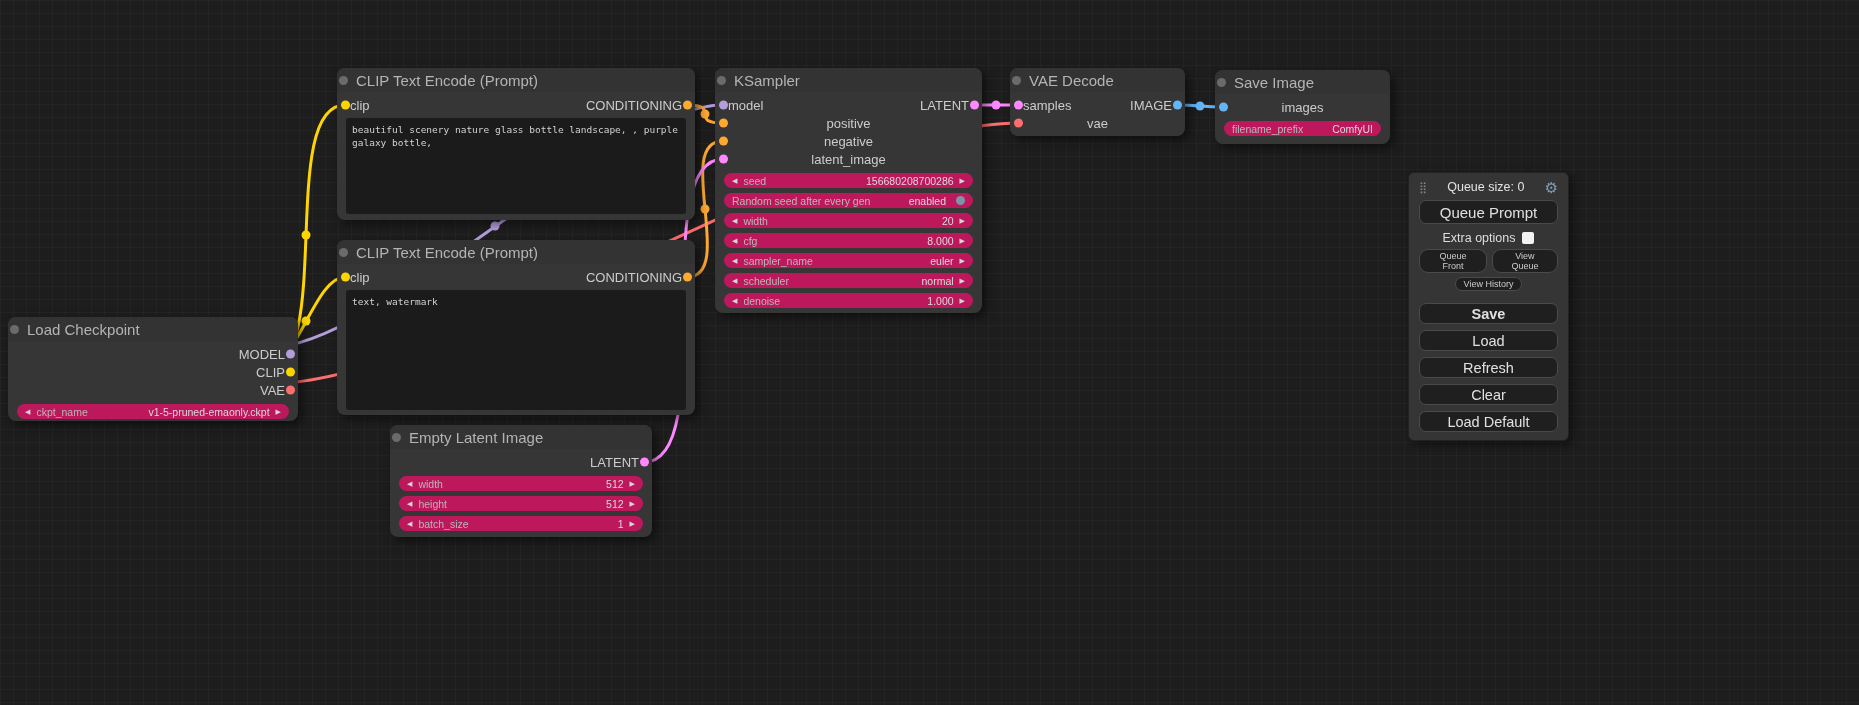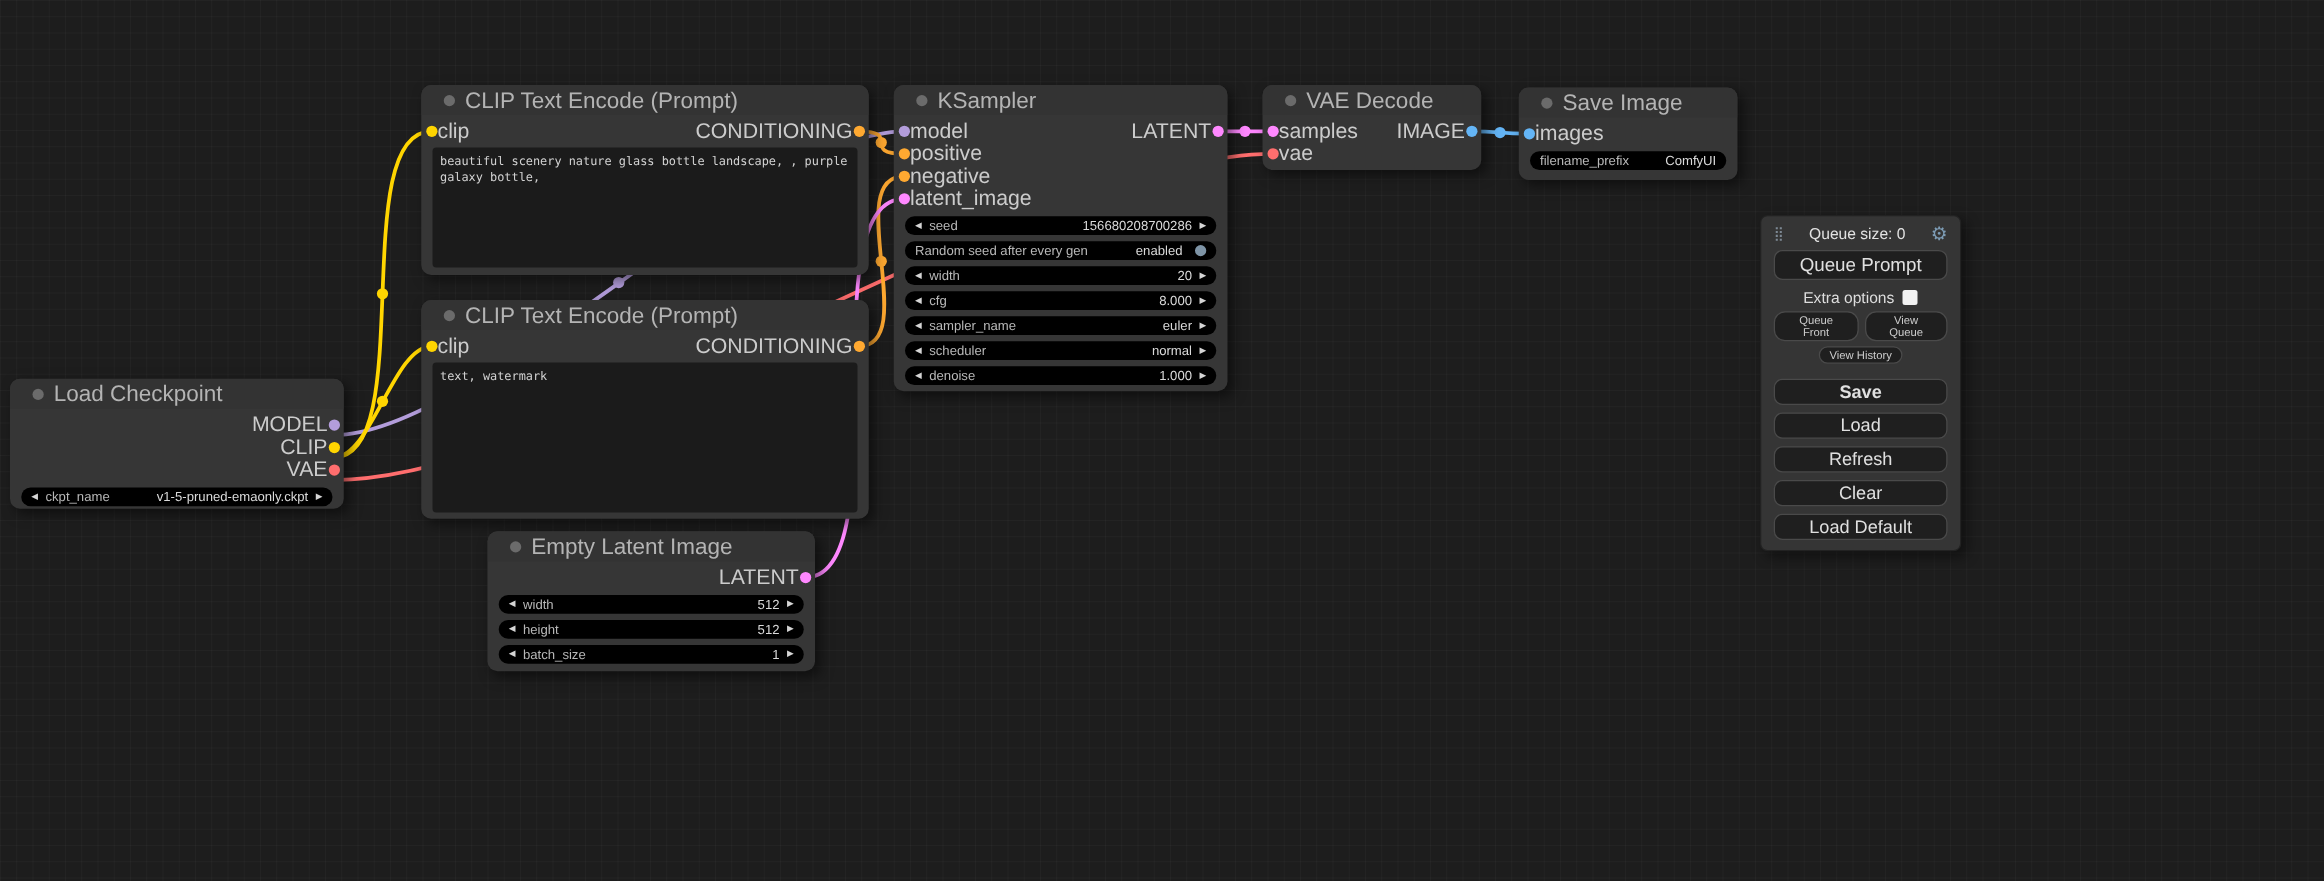--- a/index.html
+++ b/index.html
@@ -18,43 +18,43 @@
   }
   #wires { position: absolute; left: 0; top: 0; z-index: 1; pointer-events: none; }
 
   .node {
     position: absolute; z-index: 2;
     background: #363636; border-radius: 8px; overflow: hidden;
     box-shadow: 4px 4px 10px rgba(0,0,0,0.5);
   }
   .ntitle {
     height: 24px; display: flex; align-items: center; gap: 8px;
-    padding: 0 18px; background: #333333; color: #b4b4b4; font-size: 18px;
+    padding: 0 2px; background: #333333; color: #b4b4b4; font-size: 15px;
   }
   .tdot { width: 9px; height: 9px; border-radius: 50%; background: #6b6b6b; flex: none; }
   .sp4 { height: 4px; }
   .srow {
     position: relative; height: 18px; display: flex; align-items: center;
-    padding: 0 13px; color: #cccccc; font-size: 17px;
+    padding: 0 13px; color: #cccccc; font-size: 13px; justify-content: center;
   }
   .slabel { white-space: nowrap; }
   .slabel.right { margin-left: auto; }
   .sdot { position: absolute; top: 50%; transform: translateY(-50%);
           width: 9px; height: 9px; border-radius: 50%; }
   .sdot.in  { left: 3.5px; }
   .sdot.out { right: 3.5px; }
   .c-model { background: #B39DDB; }
   .c-clip { background: #FFD500; }
   .c-vae { background: #FF6E6E; }
   .c-conditioning { background: #FFA931; }
   .c-latent { background: #FF88FF; }
   .c-image { background: #64B5F6; }
 
   .widget {
-    height: 15px; margin: 5px 9px 0; background: #000000; border-radius: 8px;
+    height: 15px; margin: 5px 9px 0; background: #be185d; border-radius: 8px;
     display: flex; align-items: center; gap: 6px; padding: 0 8px;
     font-size: 10.5px; color: #b8b8b8;
   }
   .widget .arr { font-size: 7px; color: #d5d5d5; line-height: 1; flex: none; }
   .widget .wname { white-space: nowrap; }
   .widget .wval { margin-left: auto; color: #dadada; white-space: nowrap; }
   .toggledot { width: 9px; height: 9px; border-radius: 50%; background: #7e94a6; flex: none; margin-left: 4px; }
 
   .ntext {
     display: block; width: calc(100% - 18px); margin: 4px 9px 0;
@@ -109,21 +109,21 @@
     <circle cx="306" cy="235" r="4.5" fill="#FFD500"></circle>
     <circle cx="306" cy="321" r="4.5" fill="#FFD500"></circle>
     <circle cx="642" cy="253" r="4.5" fill="#FF6E6E"></circle>
     <circle cx="705" cy="114" r="4.5" fill="#FFA931"></circle>
     <circle cx="705" cy="209" r="4.5" fill="#FFA931"></circle>
     <circle cx="683" cy="310" r="4.5" fill="#FF88FF"></circle>
     <circle cx="996" cy="105" r="4.5" fill="#FF88FF"></circle>
     <circle cx="1200" cy="106" r="4.5" fill="#64B5F6"></circle>
   </svg>
 
-  <div class="node" style="left:8px;top:303px;width:267px;height:104px">
+  <div class="node" style="left:8px;top:317px;width:290px;height:104px">
     <div class="ntitle">
       <span class="tdot"></span>
       <span>Load Checkpoint</span>
     </div>
     <div class="sp4"></div>
     <div class="srow">
       <span class="slabel right">MODEL</span>
       <span class="sdot out c-model"></span>
     </div>
     <div class="srow">

